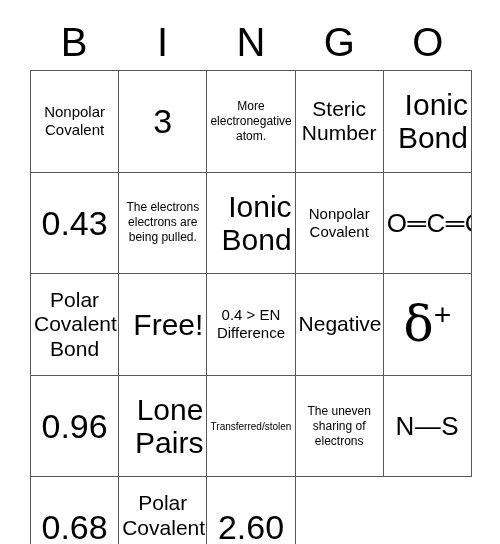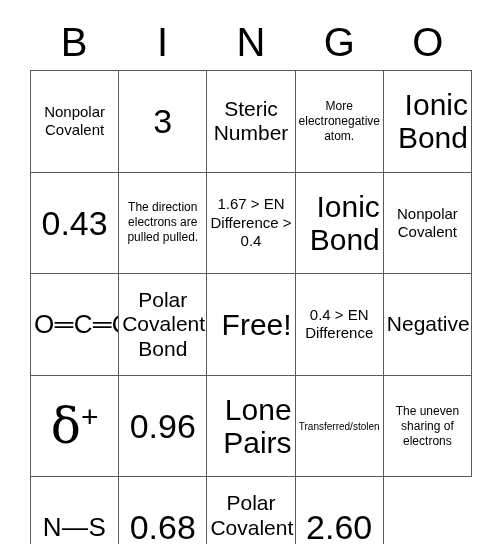--- a/index.html
+++ b/index.html
@@ -102,38 +102,35 @@
   </div>
 
   <div class="grid">
 
     <div class="cell t-sm">
         <span>Nonpolar Covalent</span>
       </div>
     <div class="cell t-xl">
         <span>3</span>
       </div>
+    <div class="cell t-xs">
+        <span>More electronegative atom.</span>
+      </div>
     <div class="cell t-md">
         <span>Steric Number</span>
-      </div>
-    <div class="cell t-xs">
-        <span>More electronegative atom.</span>
       </div>
     <div class="cell t-lg">
         <span>Ionic Bond</span>
       </div>
 
     <div class="cell t-xl">
         <span>0.43</span>
       </div>
     <div class="cell t-xs">
-        <span>The direction electrons are pulled pulled.</span>
-      </div>
-    <div class="cell t-sm">
-        <span>1.67 &gt; EN Difference &gt; 0.4</span>
+        <span>The electrons electrons are being pulled.</span>
       </div>
     <div class="cell t-lg">
         <span>Ionic Bond</span>
       </div>
     <div class="cell t-sm">
         <span>Nonpolar Covalent</span>
       </div>
 
     <div class="cell t-chem">
         <span class="bond-dbl">O═C═O</span>

